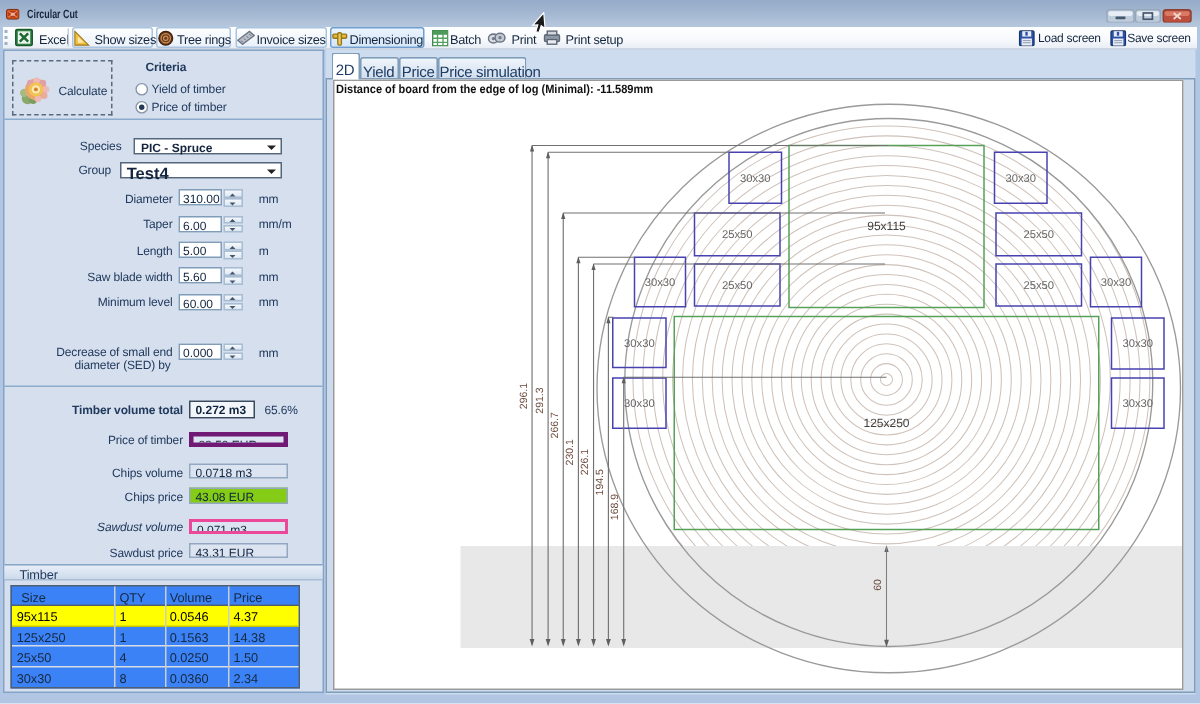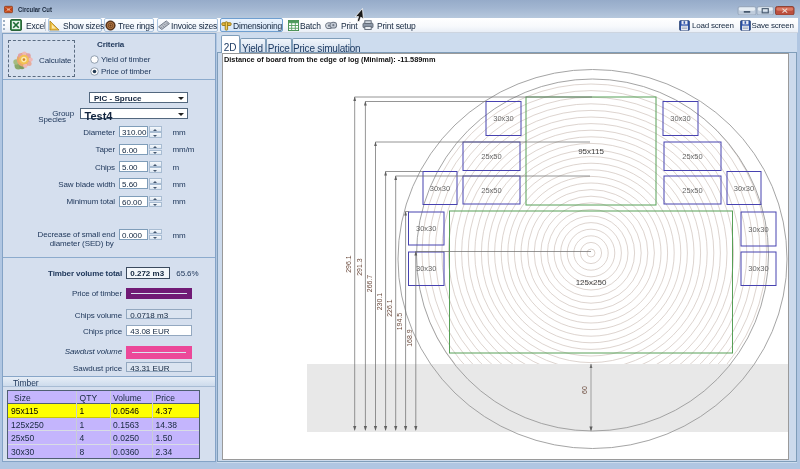--- a/index.html
+++ b/index.html
@@ -154,21 +154,21 @@
 <div class="lbl" style="left:97px;top:40px;"><b>Criteria</b></div>
 <svg class="abs" style="left:89.5px;top:54.5px" width="9" height="9" viewBox="0 0 10 10">
 <circle cx="5" cy="5" r="4.2" fill="#fdfdfd" stroke="#8896a8"></circle>
   </svg>
 <div class="lbl" style="left:101px;top:55.2px;">Yield of timber</div>
 <svg class="abs" style="left:89.5px;top:66.5px" width="9" height="9" viewBox="0 0 10 10">
 <circle cx="5" cy="5" r="4.2" fill="#fdfdfd" stroke="#8896a8"></circle>
 <circle cx="5" cy="5" r="2" fill="#223a54"></circle>
   </svg>
 <div class="lbl" style="left:101px;top:67.2px;">Price of timber</div>
-<div class="lblr" style="left:66px;top:93.2px;transform:translateX(-100%);margin-top:22px;">Species</div>
+<div class="lblr" style="left:81px;top:93.2px;transform:translateX(-100%);">Species</div>
 <div class="combo" style="left:89px;top:92px;width:98.5px;height:11px">
     <div class="arr"></div>
     <div style="position:absolute;left:4px;top:1.2px;font-size:8px;font-weight:bold;color:#13253f">PIC - Spruce</div>
   </div>
 <div class="lblr" style="left:74px;top:108.7px;transform:translateX(-100%);">Group</div>
 <div class="combo" style="left:79.5px;top:108px;width:108px;height:11px">
     <div class="arr"></div>
     <div style="position:absolute;left:4px;top:1.2px;font-size:11px;font-weight:bold;color:#13253f">Test4</div>
   </div>
 <div class="lblr" style="left:115px;top:128px;transform:translateX(-100%);">Diameter</div>
@@ -178,67 +178,67 @@
     <b class="dn" style="margin-top:0.5px"></b>
   </div>
 <div class="lbl" style="left:172.5px;top:128px;">mm</div>
 <div class="lblr" style="left:115px;top:145.3px;transform:translateX(-100%);">Taper</div>
 <div class="inp" style="left:118.5px;top:143.6px;width:29px;height:11px;padding:1px 0 0 2.5px;">6.00</div>
 <div class="spin" style="left:148.5px;top:143.6px">
     <b class="up"></b>
     <b class="dn" style="margin-top:0.5px"></b>
   </div>
 <div class="lbl" style="left:172.5px;top:145.3px;">mm/m</div>
-<div class="lblr" style="left:115px;top:162.9px;transform:translateX(-100%);">Chips</div>
+<div class="lblr" style="left:115px;top:162.9px;transform:translateX(-100%);">Length</div>
 <div class="inp" style="left:118.5px;top:161.2px;width:29px;height:11px;padding:1px 0 0 2.5px;">5.00</div>
 <div class="spin" style="left:148.5px;top:161.2px">
     <b class="up"></b>
     <b class="dn" style="margin-top:0.5px"></b>
   </div>
 <div class="lbl" style="left:172.5px;top:162.9px;">m</div>
 <div class="lblr" style="left:115px;top:179.7px;transform:translateX(-100%);">Saw blade width</div>
 <div class="inp" style="left:118.5px;top:178px;width:29px;height:11px;padding:1px 0 0 2.5px;">5.60</div>
 <div class="spin" style="left:148.5px;top:178px">
     <b class="up"></b>
     <b class="dn" style="margin-top:0.5px"></b>
   </div>
 <div class="lbl" style="left:172.5px;top:179.7px;">mm</div>
-<div class="lblr" style="left:115px;top:197.2px;transform:translateX(-100%);">Minimum total</div>
+<div class="lblr" style="left:115px;top:197.2px;transform:translateX(-100%);">Minimum level</div>
 <div class="inp" style="left:118.5px;top:195.5px;width:29px;height:11px;padding:1px 0 0 2.5px;">60.00</div>
 <div class="spin" style="left:148.5px;top:195.5px">
     <b class="up"></b>
     <b class="dn" style="margin-top:0.5px"></b>
   </div>
 <div class="lbl" style="left:172.5px;top:197.2px;">mm</div>
 <div class="lblr" style="left:115px;top:230.3px;transform:translateX(-100%);text-align:center;">Decrease of small end</div>
 <div class="lblr" style="left:113.75px;top:238.8px;transform:translateX(-100%);">diameter (SED) by</div>
 <div class="inp" style="left:118.5px;top:228.8px;width:29px;height:11px;padding:1px 0 0 2.5px;">0.000</div>
 <div class="spin" style="left:148.5px;top:228.8px">
     <b class="up"></b>
     <b class="dn" style="margin-top:0.5px"></b>
   </div>
 <div class="lbl" style="left:172.5px;top:230.5px;">mm</div>
 <div class="abs" style="left:3px;top:79px;width:212px;height:1px;background:#8cabcd"></div>
 <div class="abs" style="left:3px;top:257px;width:212px;height:1px;background:#8cabcd"></div>
 <div class="lblr" style="left:122px;top:268.8px;transform:translateX(-100%);font-weight:bold;text-align:right;">Timber volume total</div>
 <div class="inp" style="left:126.3px;top:267px;width:43.7px;height:11.7px;padding:1.2px 0 0 3px;border:1px solid #3a4a5e;background:#f2f6fa;font-weight:bold">0.272 m3</div>
 <div class="lbl" style="left:176.3px;top:269px;">65.6%</div>
 <div class="lblr" style="left:122px;top:289.3px;transform:translateX(-100%);">Price of timber</div>
-<div class="inp" style="left:126.3px;top:287.5px;width:66.2px;height:10.5px;padding:1px 0 0 3px;border:5px solid #701a75;background:#dbe4f0;">22.59 EUR</div>
+<div class="inp" style="left:126.3px;top:287.5px;width:66.2px;height:10.5px;padding:1px 0 0 3px;border:3px solid #701a75;background:#dbe4f0;">22.59 EUR</div>
 <div class="lblr" style="left:122px;top:310.5px;transform:translateX(-100%);">Chips volume</div>
 <div class="inp" style="left:126.3px;top:308.7px;width:66.2px;height:10.5px;padding:1px 0 0 3px;border:1px solid #93a8c0;background:#dbe4f0;">0.0718 m3</div>
 <div class="lblr" style="left:122px;top:326.8px;transform:translateX(-100%);">Chips price</div>
-<div class="inp" style="left:126.3px;top:325px;width:66.2px;height:10.5px;padding:1px 0 0 3px;border:1px solid #93a8c0;background:#ffffff;">43.08 EUR</div>
+<div class="inp" style="left:126.3px;top:325px;width:66.2px;height:10.5px;padding:1px 0 0 3px;border:1px solid #93a8c0;background:#84cc16;">43.08 EUR</div>
 <div class="lblr" style="left:122px;top:347.3px;transform:translateX(-100%);font-style:italic;">Sawdust volume</div>
-<div class="inp" style="left:126.3px;top:345.5px;width:66.2px;height:10.5px;padding:1px 0 0 3px;border:6px solid #ec4899;background:#dbe4f0;">0.071 m3</div>
+<div class="inp" style="left:126.3px;top:345.5px;width:66.2px;height:10.5px;padding:1px 0 0 3px;border:2px solid #ec4899;background:#dbe4f0;">0.071 m3</div>
 <div class="lblr" style="left:122px;top:363.5px;transform:translateX(-100%);">Sawdust price</div>
 <div class="inp" style="left:126.3px;top:361.7px;width:66.2px;height:10.5px;padding:1px 0 0 3px;border:1px solid #93a8c0;background:#dbe4f0;">43.31 EUR</div>
 <div class="abs" style="left:3px;top:376px;width:212px;height:11px;background:linear-gradient(180deg,#e7eef7,#cddbec);border-top:1px solid #88a6c8;border-bottom:1px solid #a8bcd4"></div>
 <div class="lbl" style="left:13px;top:377.8px;font-size:8.5px;">Timber</div>
-<div class="abs" style="left:6.6px;top:390px;width:193px;height:69px;background:#c4b5fd;border:1px solid #4f5f72;font-size:8.5px;color:#16283e">
+<div class="abs" style="left:6.6px;top:390px;width:193px;height:69px;background:#3b82f6;border:1px solid #4f5f72;font-size:8.5px;color:#16283e">
     <div class="abs" style="left:0;top:0;width:191px;height:13px;border-bottom:1px solid #4f5f72">
       <span class="abs" style="left:6.5px;top:2px">Size</span>
       <span class="abs" style="left:72px;top:2px">QTY</span>
       <span class="abs" style="left:105.5px;top:2px">Volume</span>
       <span class="abs" style="left:148px;top:2px">Price</span>
     </div>
     <div class="abs" style="left:0;top:13.2px;width:191px;height:13.5px;background:#ffff00;color:#000;border-bottom:1px solid #c8c800;">
       <span class="abs" style="left:3.5px;top:2px">95x115</span>
       <span class="abs" style="left:72px;top:2px">1</span>
       <span class="abs" style="left:105.5px;top:2px">0.0546</span>

